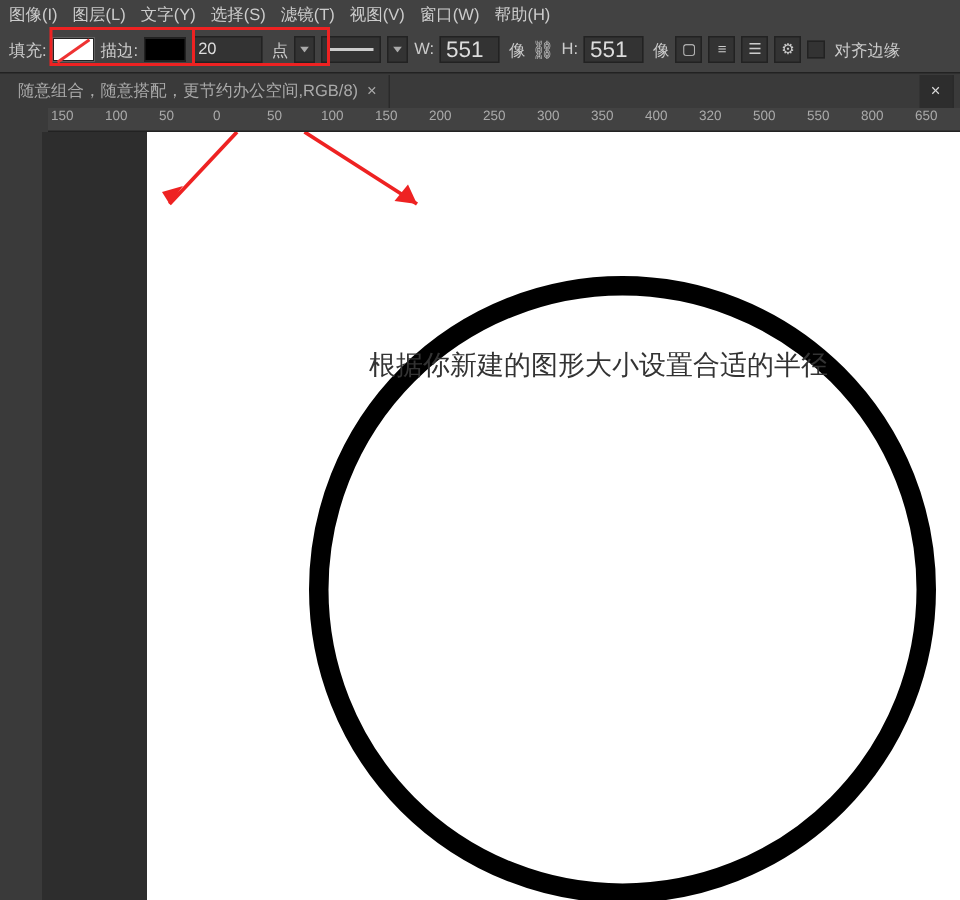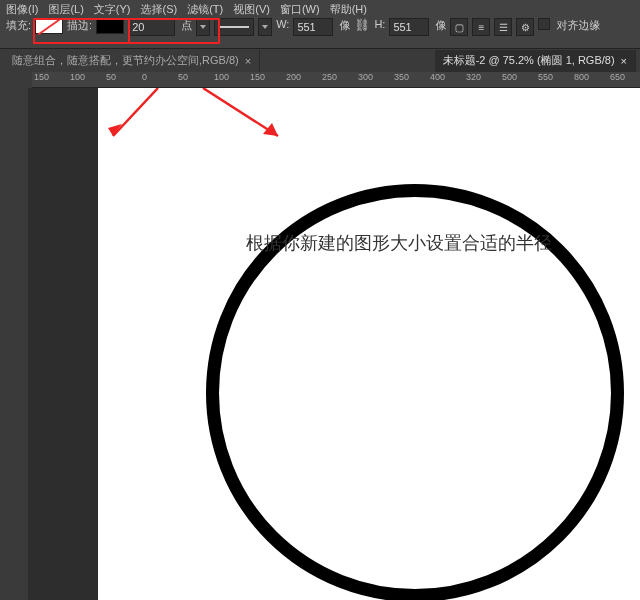--- a/index.html
+++ b/index.html
@@ -20,20 +20,21 @@
       padding: 0 6px;
       color: #ccc;
       font-size: 11px;
       gap: 10px;
     }
     .menubar span { white-space: nowrap; }
     .options-bar {
       height: 30px;
       background: #424242;
       display: flex;
+      align-items: center;
       padding: 0 6px;
       color: #ccc;
       position: relative;
       gap: 4px;
     }
     .lbl { font-size: 11px; color: #ccc; }
     .swatch {
       width: 28px;
       height: 16px;
       border: 1px solid #222;
@@ -91,21 +92,21 @@
       font-size: 12px;
       text-align: center;
       margin-right: 2px;
     }
     .dim-input {
       width: 40px;
       height: 18px;
       background: #333;
       border: 1px solid #222;
       color: #ddd;
-      font-size: 11px;
+      font-size: 15px;
       padding: 0 3px;
     }
     .icon-btn {
       width: 18px;
       height: 18px;
       background: #333;
       border: 1px solid #222;
       display: inline-flex;
       align-items: center;
       justify-content: center;
@@ -267,21 +268,20 @@
 
 <div class="red-box1"></div>
 <div class="red-box2"></div>
 
 <div class="tab-bar">
   <div class="tab">
     <span>随意组合，随意搭配，更节约办公空间,RGB/8)</span>
     <span class="tab-close">×</span>
   </div>
   <div class="tab active">
-    <span>未标题-2 @ 75.2% (椭圆 1, RGB/8)</span>
     <span class="tab-close">×</span>
   </div>
 </div>
 
 <div class="ruler-h">
   <span class="ruler-tick" style="left:2px">150</span>
   <span class="ruler-tick" style="left:38px">100</span>
   <span class="ruler-tick" style="left:74px">50</span>
   <span class="ruler-tick" style="left:110px">0</span>
   <span class="ruler-tick" style="left:146px">50</span>

